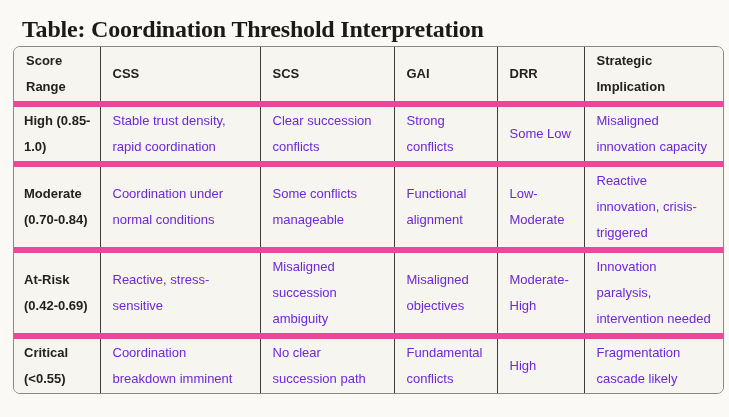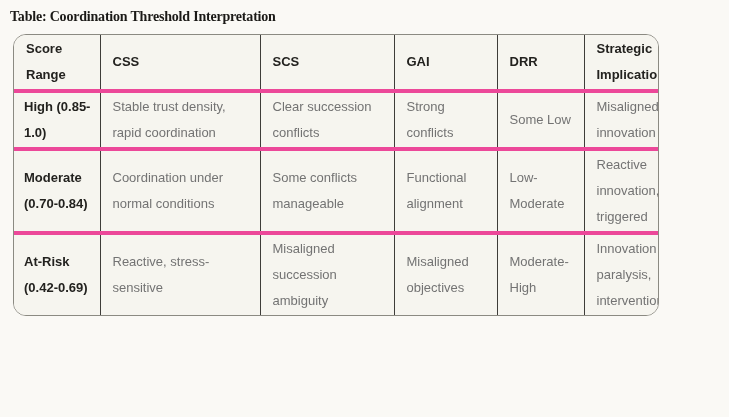--- a/index.html
+++ b/index.html
@@ -13,69 +13,69 @@
   }
   .page {
     width: 729px;
     height: 417px;
     box-sizing: border-box;
     position: relative;
   }
   .doc-title {
     font-family: "Liberation Serif", "DejaVu Serif", serif;
     font-weight: 700;
-    font-size: 14px;
+    font-size: 24px;
     letter-spacing: -0.2px;
     color: #1b1a17;
-    margin: 0;
+    margin: 12px;
     padding: 5px 0 0 10px;
     line-height: 24px;
   }
   .table-wrap {
     position: absolute;
     left: 13px;
     top: 34px;
-    width: 646px;
+    width: 711px;
     box-sizing: border-box;
     border: 1.5px solid #8b8a82;
-    border-radius: 13px;
+    border-radius: 7px;
     overflow: hidden;
     background: #f6f5ef;
   }
   table {
     border-collapse: collapse;
     table-layout: fixed;
     width: 100%;
     background: #f6f5ef;
   }
   th, td {
     font-size: 13px;
     line-height: 26px;
     text-align: left;
     vertical-align: middle;
     padding: 1px 12px;
-    color: #737373;
+    color: #6d28d9;
     overflow-wrap: break-word;
   }
   thead th {
     font-weight: 700;
     color: #23221f;
   }
   tbody th[scope="row"] {
     font-weight: 700;
     color: #23221f;
     padding: 1px 6px 1px 10px;
   }
   
   th + th, td + td, th + td, tr > *:nth-child(n+2) {
     border-left: 1px solid #3e3d39;
   }
   
   tbody tr > th, tbody tr > td {
-    border-top: 4px solid #ec4899;
+    border-top: 6px solid #ec4899;
   }
   col.c0 { width: 86px; }
   col.c1 { width: 160px; }
   col.c2 { width: 134px; }
   col.c3 { width: 103px; }
   col.c4 { width: 87px; }
   col.c5 { width: 141px; }
 </style>
 </head>
 <body>
@@ -120,16 +120,24 @@
             <td>Reactive innovation, crisis-triggered</td>
           </tr>
           <tr>
             <th scope="row">At-Risk (0.42-0.69)</th>
             <td>Reactive, stress-sensitive</td>
             <td>Misaligned succession ambiguity</td>
             <td>Misaligned objectives</td>
             <td>Moderate-High</td>
             <td>Innovation paralysis, intervention needed</td>
           </tr>
+          <tr>
+            <th scope="row">Critical (&lt;0.55)</th>
+            <td>Coordination breakdown imminent</td>
+            <td>No clear succession path</td>
+            <td>Fundamental conflicts</td>
+            <td>High</td>
+            <td>Fragmentation cascade likely</td>
+          </tr>
         </tbody>
     </table>
   </div>
 </div>
 
 </body></html>

